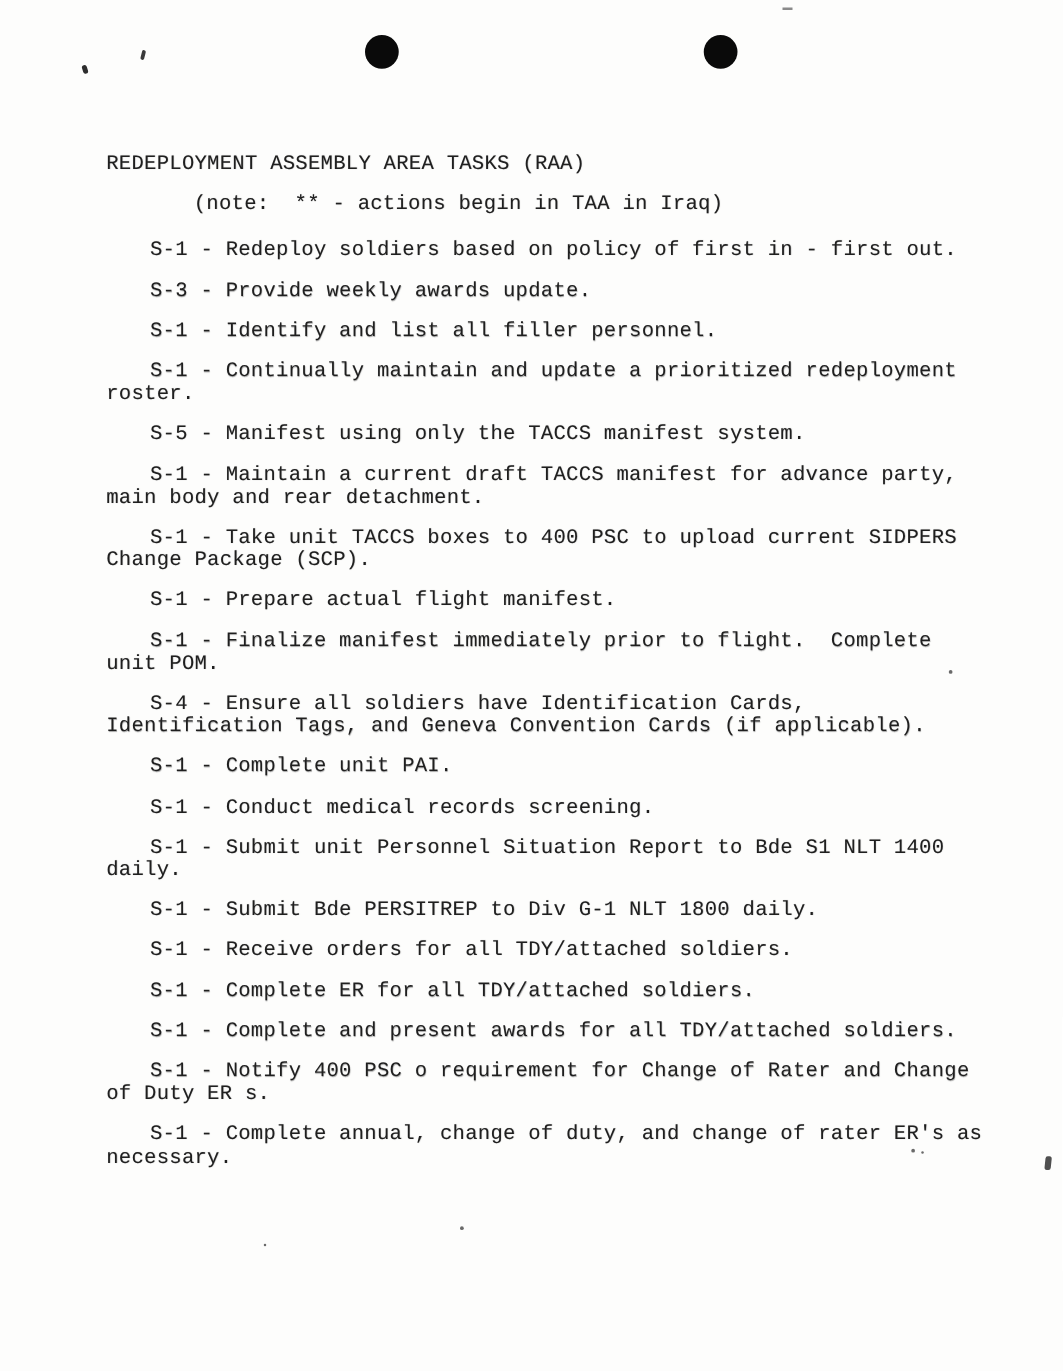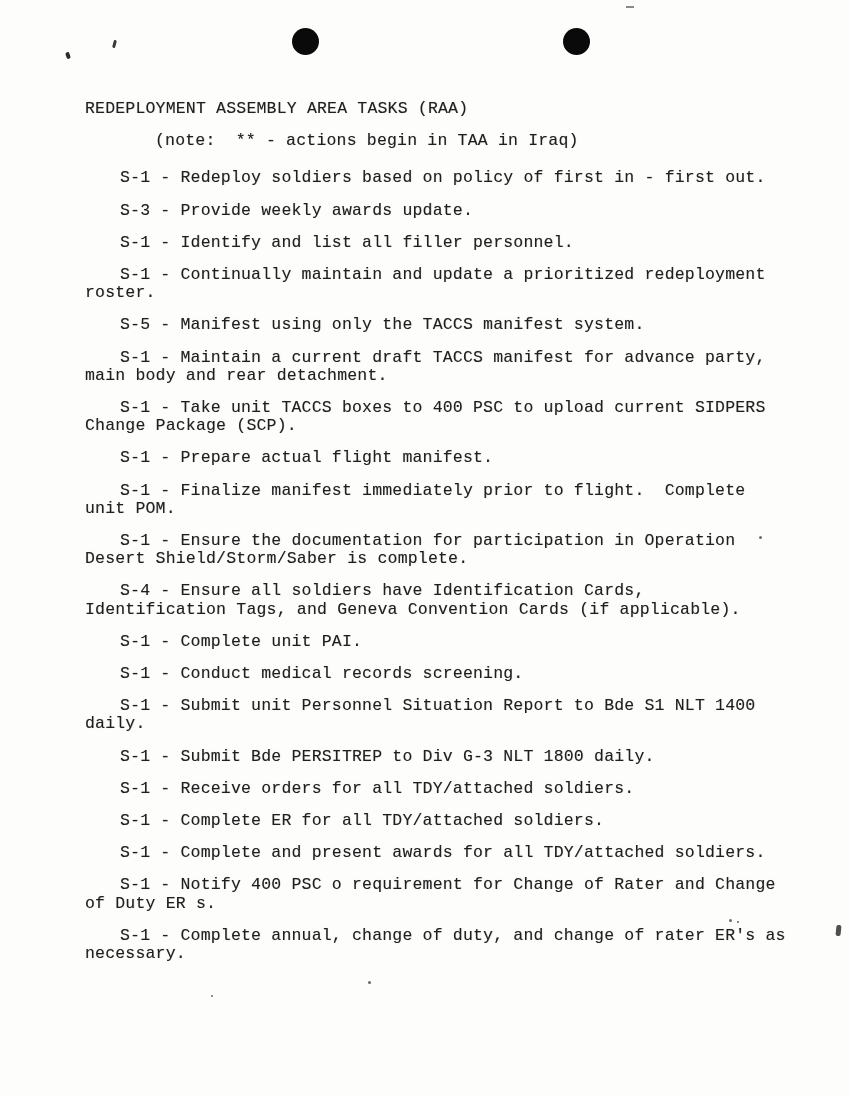--- a/index.html
+++ b/index.html
@@ -12,21 +12,21 @@
     width: 850px;
     height: 1097px;
     background: #fdfdfc;
     overflow: hidden;
     font-family: "Liberation Mono", "DejaVu Sans Mono", monospace;
     color: #1f1f1f;
   }
   .content {
     position: absolute;
     left: 85px;
-    top: 100px;
+    top: 122px;
     width: 710px;
     font-size: 16.4px;
     line-height: 18.2px;
     letter-spacing: 0.25px;
     text-shadow: 0.3px 0.3px 0.7px rgba(25,25,25,0.38);
   }
   .title {
     font-size: 16.4px;
     font-weight: normal;
     margin: 0 0 14px 0;
@@ -108,29 +108,27 @@
       <p class="task">S-1 - Continually maintain and update a prioritized redeployment
 roster.</p>
       <p class="task">S-5 - Manifest using only the TACCS manifest system.</p>
       <p class="task">S-1 - Maintain a current draft TACCS manifest for advance party,
 main body and rear detachment.</p>
       <p class="task">S-1 - Take unit TACCS boxes to 400 PSC to upload current SIDPERS
 Change Package (SCP).</p>
       <p class="task">S-1 - Prepare actual flight manifest.</p>
       <p class="task">S-1 - Finalize manifest immediately prior to flight.  Complete
 unit POM.</p>
-      <p class="task">S-1 - Ensure the documentation for participation in Operation
-Desert Shield/Storm/Saber is complete.</p>
       <p class="task">S-4 - Ensure all soldiers have Identification Cards,
 Identification Tags, and Geneva Convention Cards (if applicable).</p>
       <p class="task">S-1 - Complete unit PAI.</p>
       <p class="task">S-1 - Conduct medical records screening.</p>
       <p class="task">S-1 - Submit unit Personnel Situation Report to Bde S1 NLT 1400
 daily.</p>
-      <p class="task">S-1 - Submit Bde PERSITREP to Div G-3 NLT 1800 daily.</p>
+      <p class="task">S-1 - Submit Bde PERSITREP to Div G-1 NLT 1800 daily.</p>
       <p class="task">S-1 - Receive orders for all TDY/attached soldiers.</p>
       <p class="task">S-1 - Complete ER for all TDY/attached soldiers.</p>
       <p class="task">S-1 - Complete and present awards for all TDY/attached soldiers.</p>
       <p class="task">S-1 - Notify 400 PSC o requirement for Change of Rater and Change
 of Duty ER s.</p>
       <p class="task">S-1 - Complete annual, change of duty, and change of rater ER's as
 necessary.</p>
     </div>
   </div>
 

